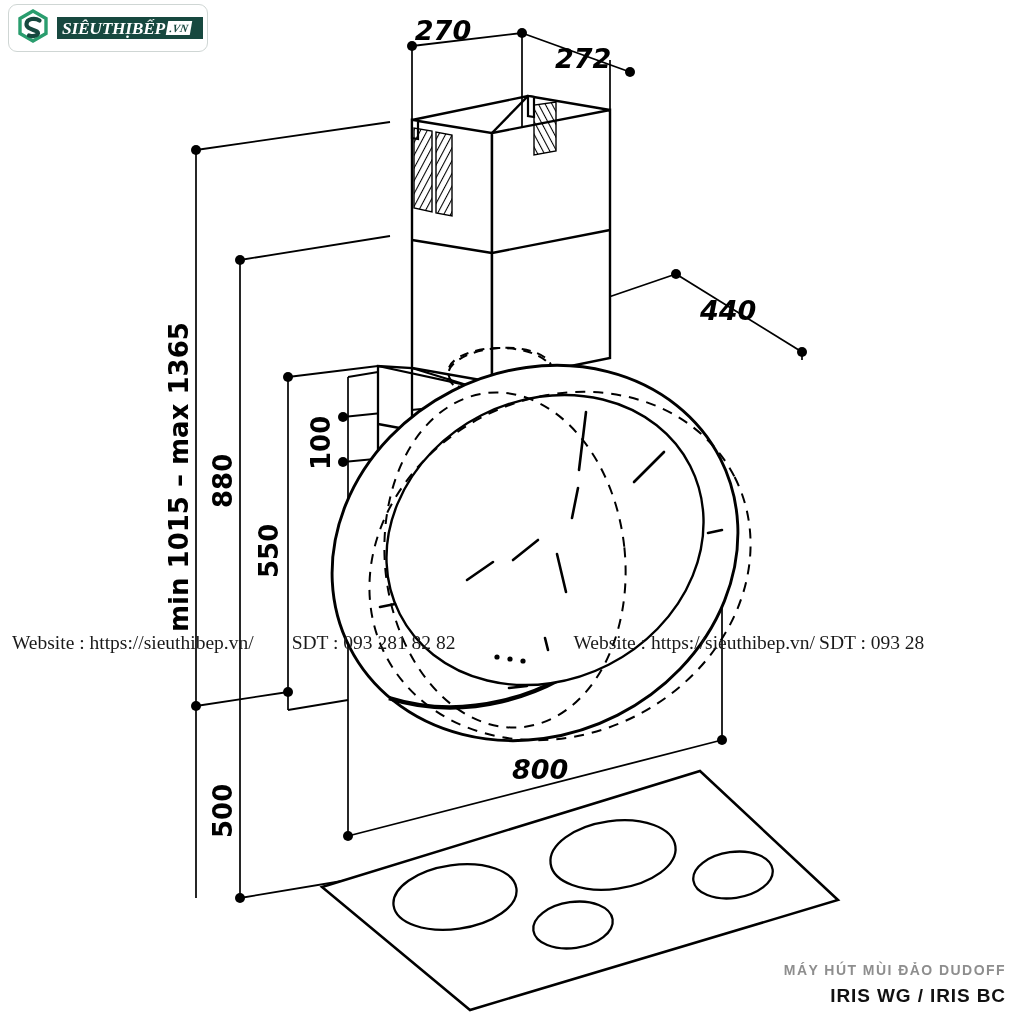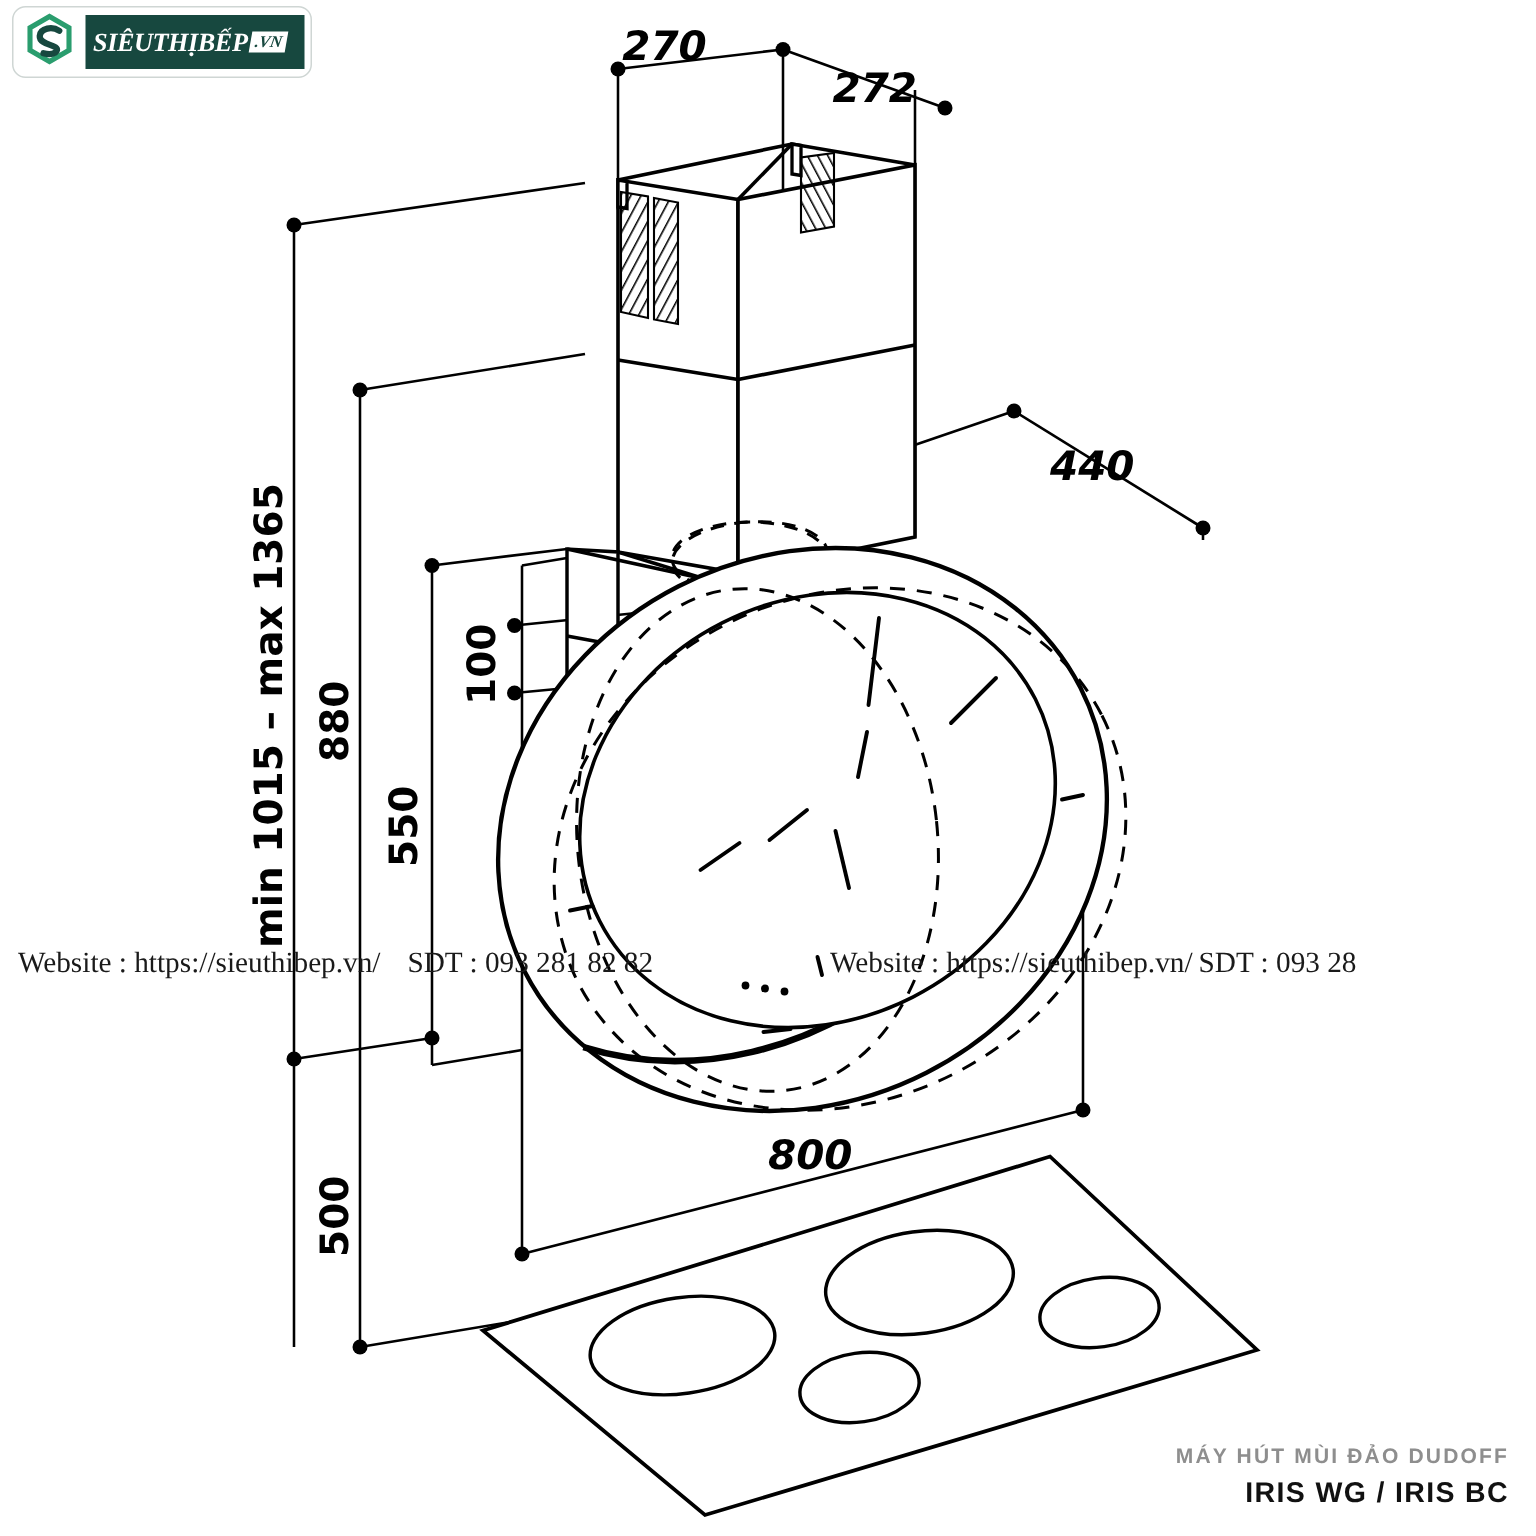--- a/index.html
+++ b/index.html
@@ -33,21 +33,21 @@
   }
   #logo-mark {
     width: 40px;
     height: 40px;
     flex: 0 0 40px;
     display: block;
   }
   #logo-badge {
     margin-left: 4px;
     flex: 1 1 auto;
-    height: 36px;
+    height: 22px;
     background: #17483f;
     display: flex;
     align-items: center;
     justify-content: flex-start;
     position: relative;
     overflow: hidden;
   }
   #logo-wordmark {
     color: #ffffff;
     font-style: italic;
@@ -88,21 +88,21 @@
     display: flex;
     align-items: center;
     white-space: nowrap;
     font-family: "Liberation Serif", serif;
     font-size: 19.5px;
     color: #1a1a1a;
     pointer-events: none;
   }
   .wm-seg { display: inline-block; }
   .wm-a { margin-left: 12px; }
-  .wm-b { margin-left: 18px; }
+  .wm-b { margin-left: 38px; }
   .wm-c { margin-left: 118px; }
   .wm-d { margin-left: 4px; }
 
   
   #caption {
     position: absolute;
     right: 18px;
     top: 962px;
     width: 420px;
     text-align: right;

